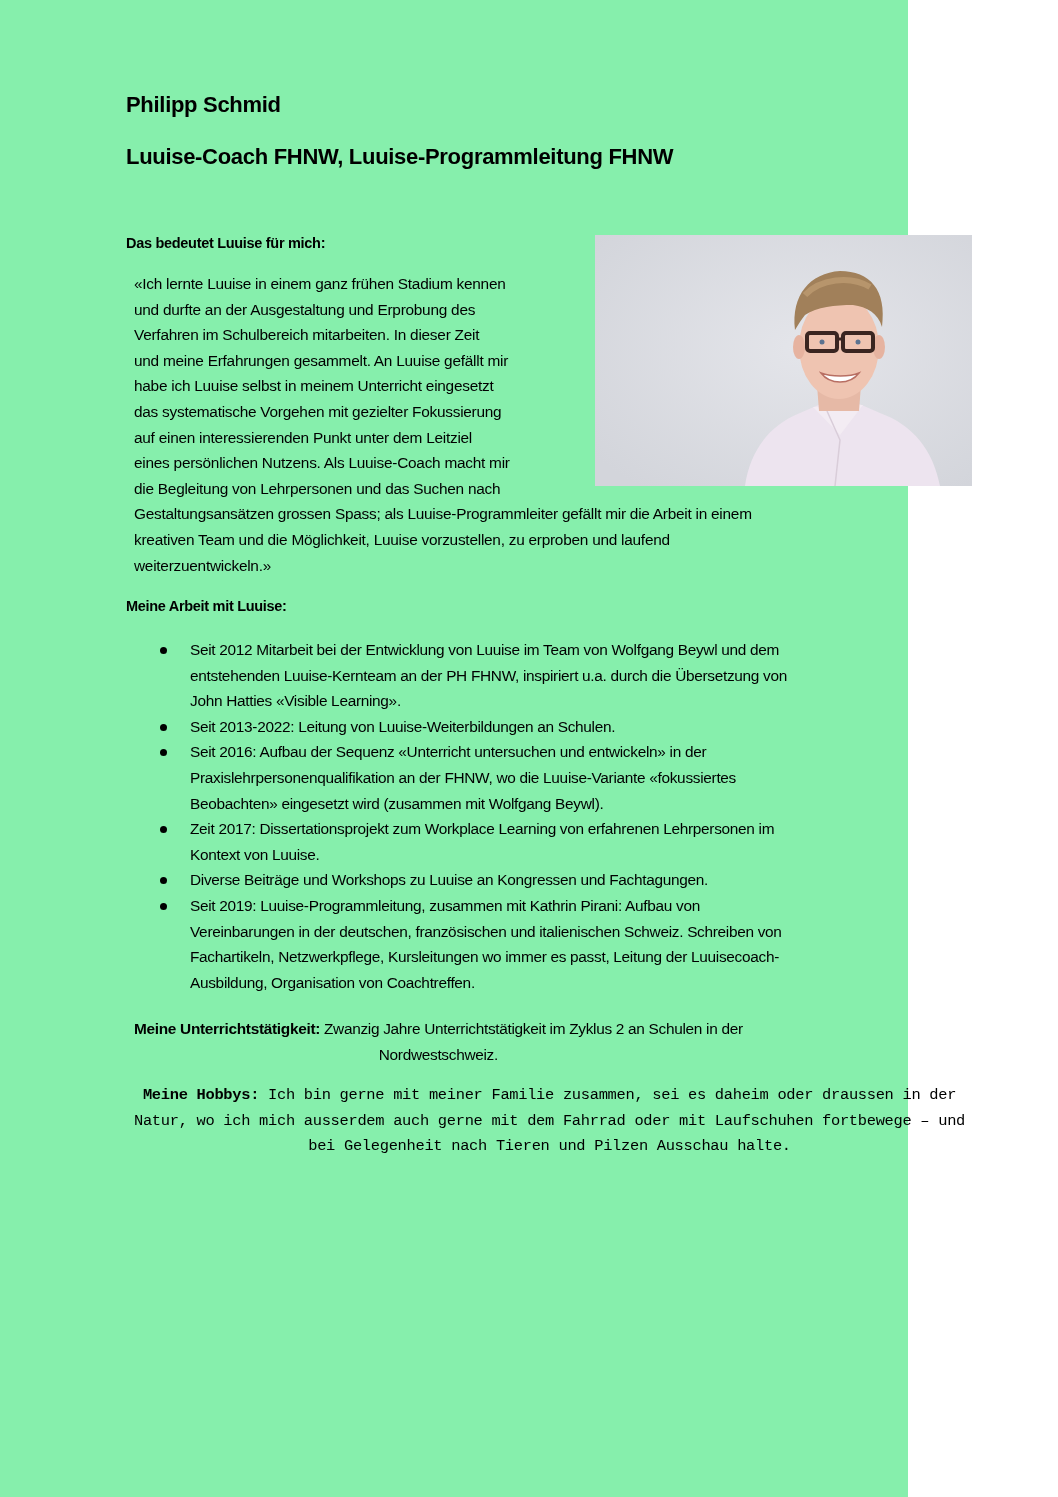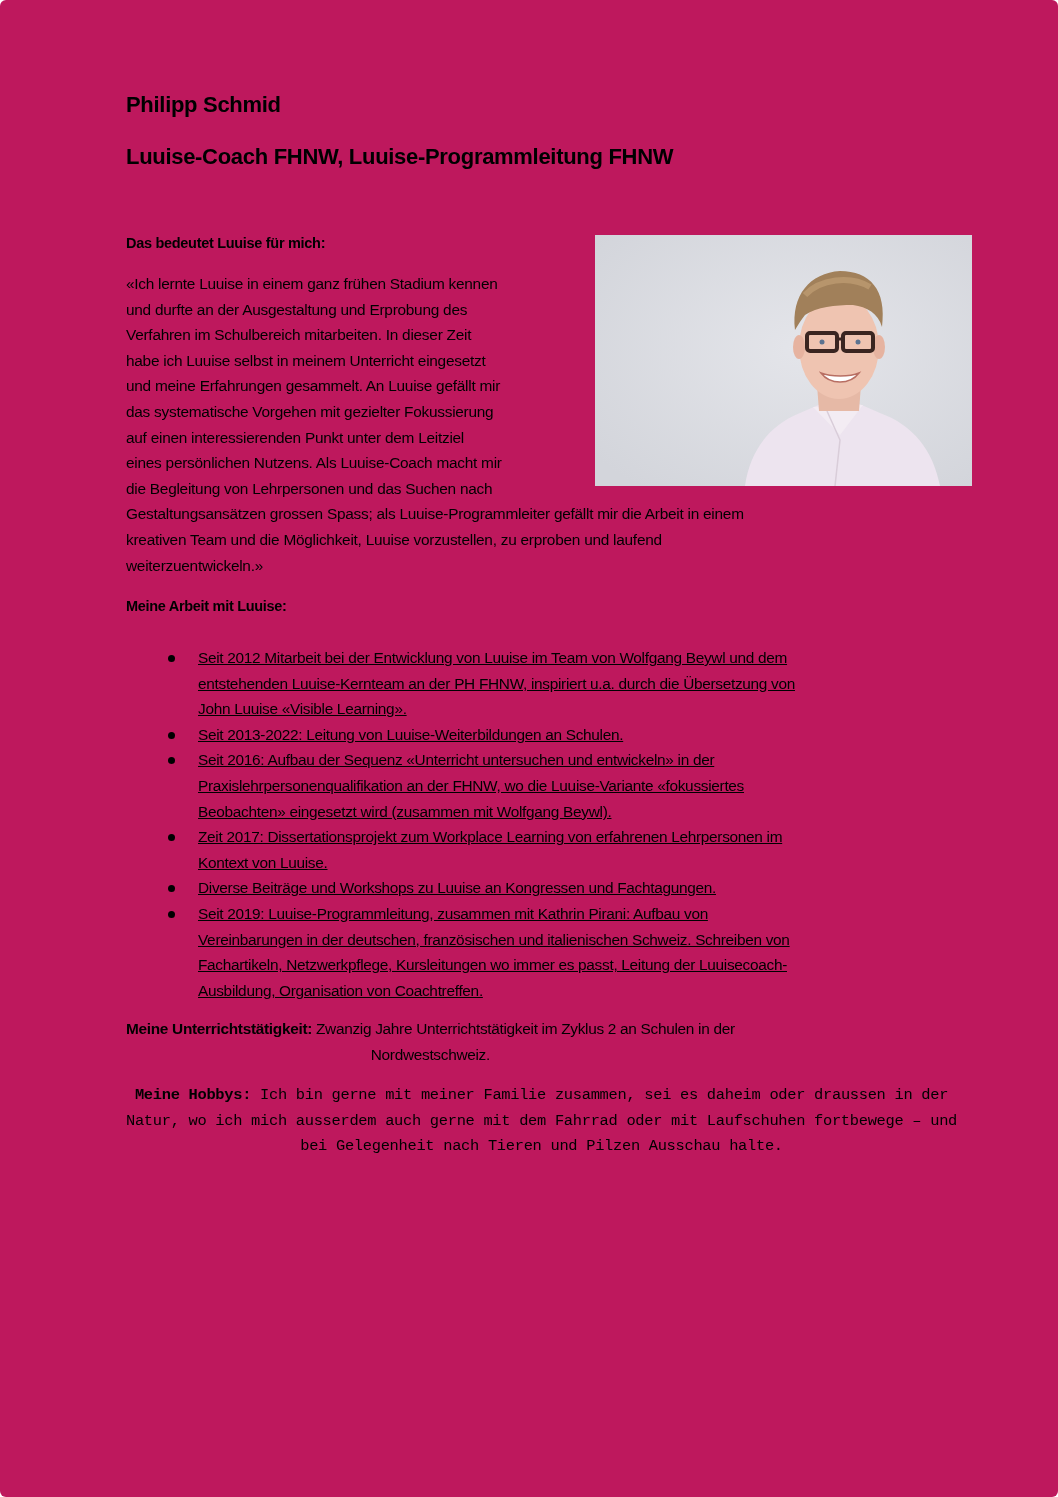--- a/index.html
+++ b/index.html
@@ -1,46 +1,46 @@
 <!DOCTYPE html>
 <html><head>
   <meta charset="utf-8">
   <style>
     html, body { margin: 0; padding: 0; background: #ffffff; }
     body {
       width: 1058px; height: 1497px; position: relative; overflow: hidden;
       font-family: "Liberation Sans", "DejaVu Sans", sans-serif;
       color: #000;
     }
-    .page { position: absolute; left: 0; top: 0; width: 1058px; height: 1497px; background: #be185d; border-radius: 6px; }
+    .page { position: absolute; left: 0; top: 0; width: 908px; height: 1497px; background: #86efac; }
     .h1 {
       position: absolute; left: 126px; top: 92px;
       font-size: 22px; font-weight: bold; letter-spacing: -0.3px;
       white-space: nowrap;
     }
     .h2 {
       position: absolute; left: 126px; top: 144px;
       font-size: 22px; font-weight: bold; letter-spacing: -0.3px;
       white-space: nowrap;
     }
     .body-text { font-size: 15.4px; line-height: 25.6px; letter-spacing: -0.25px; }
     .subhead {
       position: absolute; left: 126px; font-size: 14.5px; font-weight: bold; letter-spacing: -0.3px;
       white-space: nowrap;
       text-align: right;
     }
     .quote-lines { position: absolute; left: 126px; top: 271px; }
-    .line { white-space: nowrap; height: 25.6px; }
+    .line { white-space: nowrap; height: 25.6px; margin-left: 8px; }
     .photo {
       position: absolute; left: 595px; top: 235px; width: 377px; height: 251px;
       background: linear-gradient(180deg, #dfe0e4 0%, #d7d9de 60%, #d2d4da 100%);
       overflow: hidden;
     }
     .photo svg { display: block; }
-    .bullets { position: absolute; left: 126px; top: 637px; width: 820px; margin: 8px; padding: 0; list-style: none; text-decoration: underline; }
+    .bullets { position: absolute; left: 126px; top: 637px; width: 820px; margin: 0; padding: 0; list-style: none; }
     .bullets li { position: relative; padding-left: 64px; font-size: 15.4px; line-height: 25.6px; letter-spacing: -0.3px; margin-bottom: 0; }
     .bullets li .item-line { white-space: nowrap; display: block; }
     .bullet-dot {
       position: absolute; left: 34px; top: 10px; width: 7px; height: 7px; border-radius: 50%; background: #000;
     }
     .para { position: absolute; left: 126px; font-size: 15.4px; line-height: 25.6px; letter-spacing: -0.3px; text-align: center; }
     .para b { font-weight: bold; }
   </style>
 </head>
 <body>
@@ -49,22 +49,22 @@
 
   <div class="h1">Philipp Schmid</div>
   <div class="h2">Luuise-Coach FHNW, Luuise-Programmleitung FHNW</div>
 
   <div class="subhead" style="top:235px;">Das bedeutet Luuise für mich:</div>
 
   <div class="quote-lines body-text">
     <div class="line">«Ich lernte Luuise in einem ganz frühen Stadium kennen</div>
     <div class="line">und durfte an der Ausgestaltung und Erprobung des</div>
     <div class="line">Verfahren im Schulbereich mitarbeiten. In dieser Zeit</div>
+    <div class="line">und meine Erfahrungen gesammelt. An Luuise gefällt mir</div>
     <div class="line">habe ich Luuise selbst in meinem Unterricht eingesetzt</div>
-    <div class="line">und meine Erfahrungen gesammelt. An Luuise gefällt mir</div>
     <div class="line">das systematische Vorgehen mit gezielter Fokussierung</div>
     <div class="line">auf einen interessierenden Punkt unter dem Leitziel</div>
     <div class="line">eines persönlichen Nutzens. Als Luuise-Coach macht mir</div>
     <div class="line">die Begleitung von Lehrpersonen und das Suchen nach</div>
     <div class="line">Gestaltungsansätzen grossen Spass; als Luuise-Programmleiter gefällt mir die Arbeit in einem</div>
     <div class="line">kreativen Team und die Möglichkeit, Luuise vorzustellen, zu erproben und laufend</div>
     <div class="line">weiterzuentwickeln.»</div>
   </div>
 
   <div class="photo" title="Portrait photo of Philipp Schmid, smiling man with glasses and light shirt on grey background">
@@ -102,21 +102,21 @@
     </svg>
   </div>
 
   <div class="subhead" style="top:598px;">Meine Arbeit mit Luuise:</div>
 
   <ul class="bullets">
     <li>
       <span class="bullet-dot"></span>
       <span class="item-line">Seit 2012 Mitarbeit bei der Entwicklung von Luuise im Team von Wolfgang Beywl und dem</span>
       <span class="item-line">entstehenden Luuise-Kernteam an der PH FHNW, inspiriert u.a. durch die Übersetzung von</span>
-      <span class="item-line">John Luuise «Visible Learning».</span>
+      <span class="item-line">John Hatties «Visible Learning».</span>
     </li>
     <li>
       <span class="bullet-dot"></span>
       <span class="item-line">Seit 2013-2022: Leitung von Luuise-Weiterbildungen an Schulen.</span>
     </li>
     <li>
       <span class="bullet-dot"></span>
       <span class="item-line">Seit 2016: Aufbau der Sequenz «Unterricht untersuchen und entwickeln» in der</span>
       <span class="item-line">Praxislehrpersonenqualifikation an der FHNW, wo die Luuise-Variante «fokussiertes</span>
       <span class="item-line">Beobachten» eingesetzt wird (zusammen mit Wolfgang Beywl).</span>

